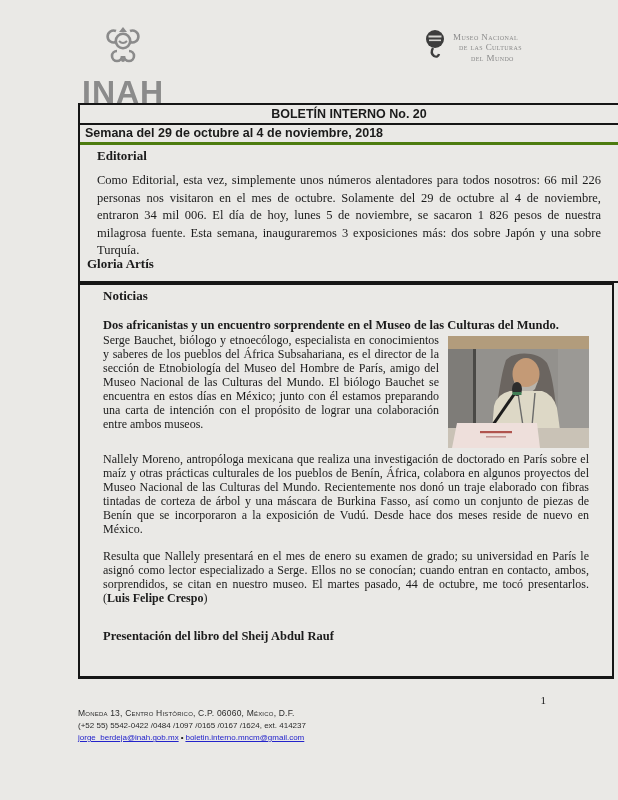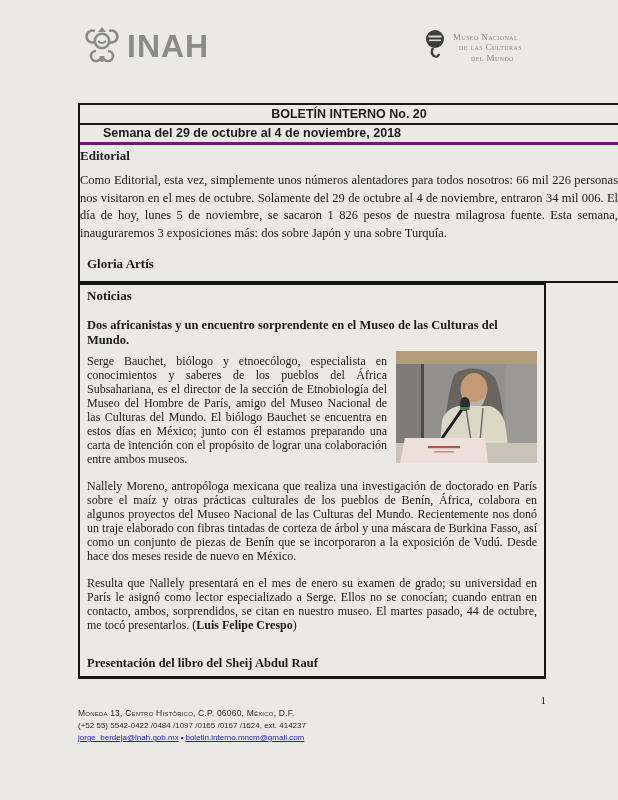--- a/index.html
+++ b/index.html
@@ -5,50 +5,50 @@
   * { margin:0; padding:0; box-sizing:border-box; }
   html,body { width:618px; height:800px; }
   body { background:#9a9a98; }
   .page {
     position:relative; width:618px; height:800px;
     background:#eae9e6; color:#1b1b1b;
     font-family:"Liberation Serif", serif; overflow:hidden;
   }
 
   
-  .inah-logo { position:absolute; left:82px; top:24px; display:flex; align-items:center; gap:5px; }
+  .inah-logo { position:absolute; left:82px; top:24px; display:flex; align-items:center; gap:5px;flex-direction:column; }
   .inah-text { font-family:"Liberation Sans",sans-serif; font-weight:bold; font-size:32px; color:#8b8b8b; letter-spacing:1px; line-height:38px; }
   .mncm-logo { position:absolute; left:424px; top:29px; display:flex; gap:6px; align-items:flex-end; }
   .mncm-text { font-family:"Liberation Serif",serif; font-variant:small-caps; font-size:9px; line-height:10.5px; color:#8a8a8a; letter-spacing:0.4px; white-space:nowrap; }
   .mncm-text .l2 { margin-left:6px; }
   .mncm-text .l3 { margin-left:18px; }
 
   
   .btable { position:absolute; left:78px; top:103px; width:542px; border:2px solid #161616; background:transparent; }
   .row-title {
     text-align:center; font-family:"Liberation Sans",sans-serif; font-weight:bold;
     font-size:12.5px; padding:2px 0 2px; border-bottom:2px solid #161616;
   }
   .row-week {
     font-family:"Liberation Sans",sans-serif; font-weight:bold; font-size:12.5px;
-    padding:1px 23px 2px; border-bottom:3px solid #701a75;
+    padding:1px 5px 2px; border-bottom:3px solid #4d7c0f;
   }
-  .editorial-cell { position:relative; height:136px; padding:3px 0; overflow:hidden; }
+  .editorial-cell { position:relative; height:136px; padding:3px 17px; overflow:hidden; }
   .sec-h { font-weight:bold; font-size:13px; }
   .editorial-cell p { margin-top:8px; font-size:12.5px; line-height:17.5px; text-align:justify; }
   .signature { position:absolute; left:7px; bottom:9px; font-weight:bold; font-size:13px; }
 
   
   .nbox {
-    position:absolute; left:78px; top:283px; width:468px; height:396px;
-    border:2px solid #161616; border-bottom-width:3px; padding:3px 7px; overflow:hidden;
+    position:absolute; left:78px; top:283px; width:536px; height:396px;
+    border:2px solid #161616; border-bottom-width:3px; padding:3px 23px; overflow:hidden;
   }
   .headline { font-weight:bold; font-size:12.5px; margin-top:14px; }
   .nbox p { font-size:12px; line-height:14px; text-align:justify; }
-  .p-first { margin-top:6px; }
+  .p-first { }
   .p-mid { margin-top:13px; clear:right; }
   .headline2 { font-weight:bold; font-size:12.5px; margin-top:24px; clear:right; }
 
   
   .photo { float:right; width:141px; height:112px; margin:3px 0 4px 9px; }
   .photo svg { display:block; width:141px; height:112px; }
 
   
   .pfooter { position:absolute; left:78px; top:708px; width:468px; font-family:"Liberation Sans",sans-serif; font-size:8px; color:#2a2a2a; }
   .addr { font-variant:small-caps; font-size:8.5px; letter-spacing:0.2px; }

